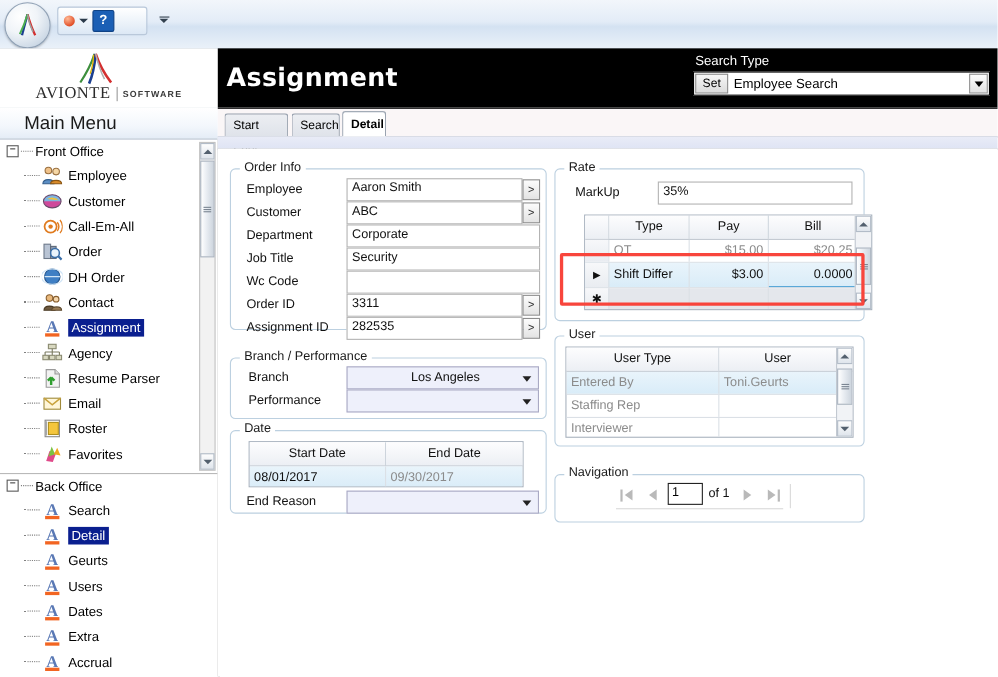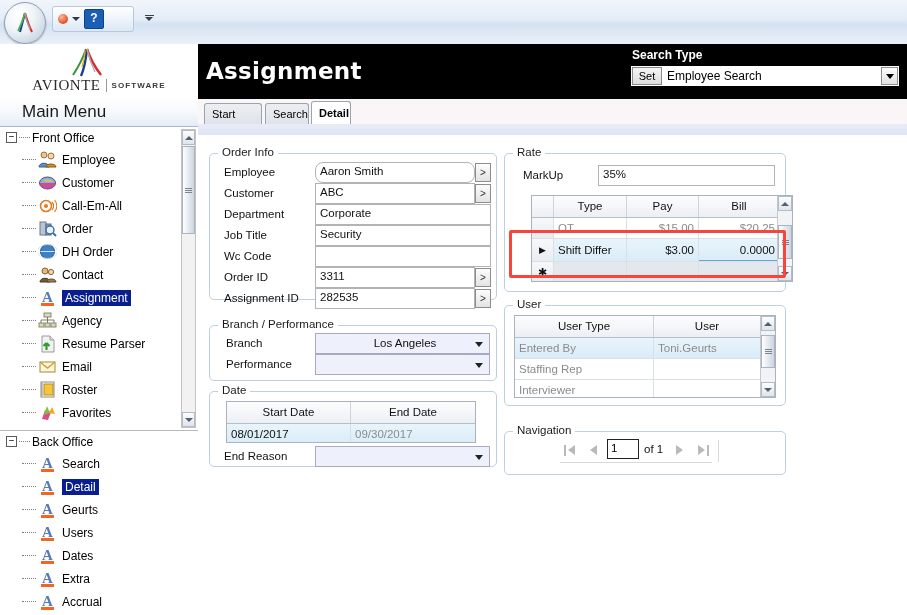--- a/index.html
+++ b/index.html
@@ -55,21 +55,21 @@
   .logo-sub{font-size:8px;letter-spacing:1.1px;font-weight:bold;color:#3a3a3a;}
 
   
   .header{
     position:absolute;left:198px;top:44px;width:709px;height:54px;background:#000;
   }
   .header-title{
     position:absolute;left:8px;top:14px;color:#fff;font-size:23px;font-weight:bold;
     letter-spacing:.3px;font-family:"DejaVu Sans",sans-serif;
   }
-  .st-label{position:absolute;left:434px;top:4px;color:#fff;font-size:12px;font-weight:bold;text-align:center;}
+  .st-label{position:absolute;left:434px;top:4px;color:#fff;font-size:12px;font-weight:normal;text-align:center;}
   .st-box{
     position:absolute;left:432px;top:21px;width:270px;height:22px;
     background:#fff;border:1px solid #000;display:flex;align-items:center;box-sizing:border-box;
   }
   .st-set{
     width:30px;height:18px;margin:1px 0 1px 1px;
     background:linear-gradient(to bottom,#f6f6f6,#dcdcdc);
     border:1px solid #8a8a8a;font-size:11px;text-align:center;line-height:17px;color:#000;
     box-sizing:border-box;
   }
@@ -544,21 +544,21 @@
       <div class="tab active" style="left:113px;width:40px;">Detail</div>
     </div>
     <div class="gradband"></div>
 
     <div class="canvas">
 
       <div class="gb" style="left:11px;top:18px;width:286px;height:145px;">
         <div class="gb-title">Order Info</div>
 
         <div class="flabel" style="left:14px;top:12px;">Employee</div>
-        <div class="fbox" style="left:105px;top:8px;width:160px;border-radius:8px;">Aaron  Smith</div>
+        <div class="fbox" style="left:105px;top:8px;width:160px;">Aaron  Smith</div>
         <div class="pick" style="left:265px;top:9px;">&gt;</div>
 
         <div class="flabel" style="left:14px;top:33px;">Customer</div>
         <div class="fbox" style="left:105px;top:29px;width:160px;">ABC</div>
         <div class="pick" style="left:265px;top:30px;">&gt;</div>
 
         <div class="flabel" style="left:14px;top:54px;">Department</div>
         <div class="fbox" style="left:105px;top:50px;width:176px;">Corporate</div>
 
         <div class="flabel" style="left:14px;top:75px;">Job Title</div>

